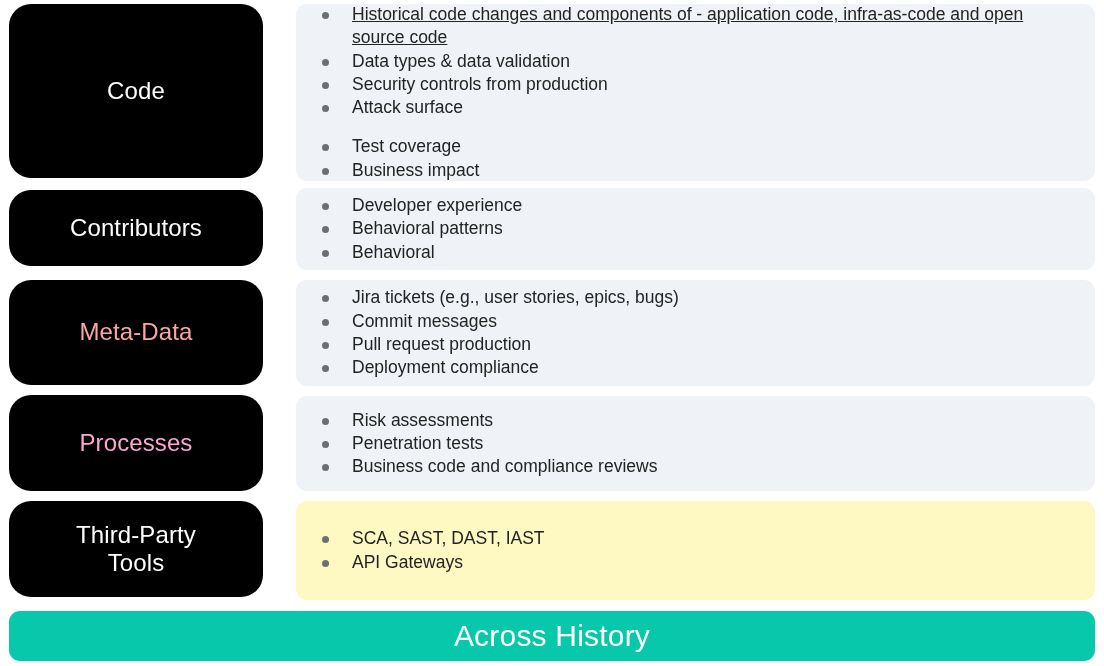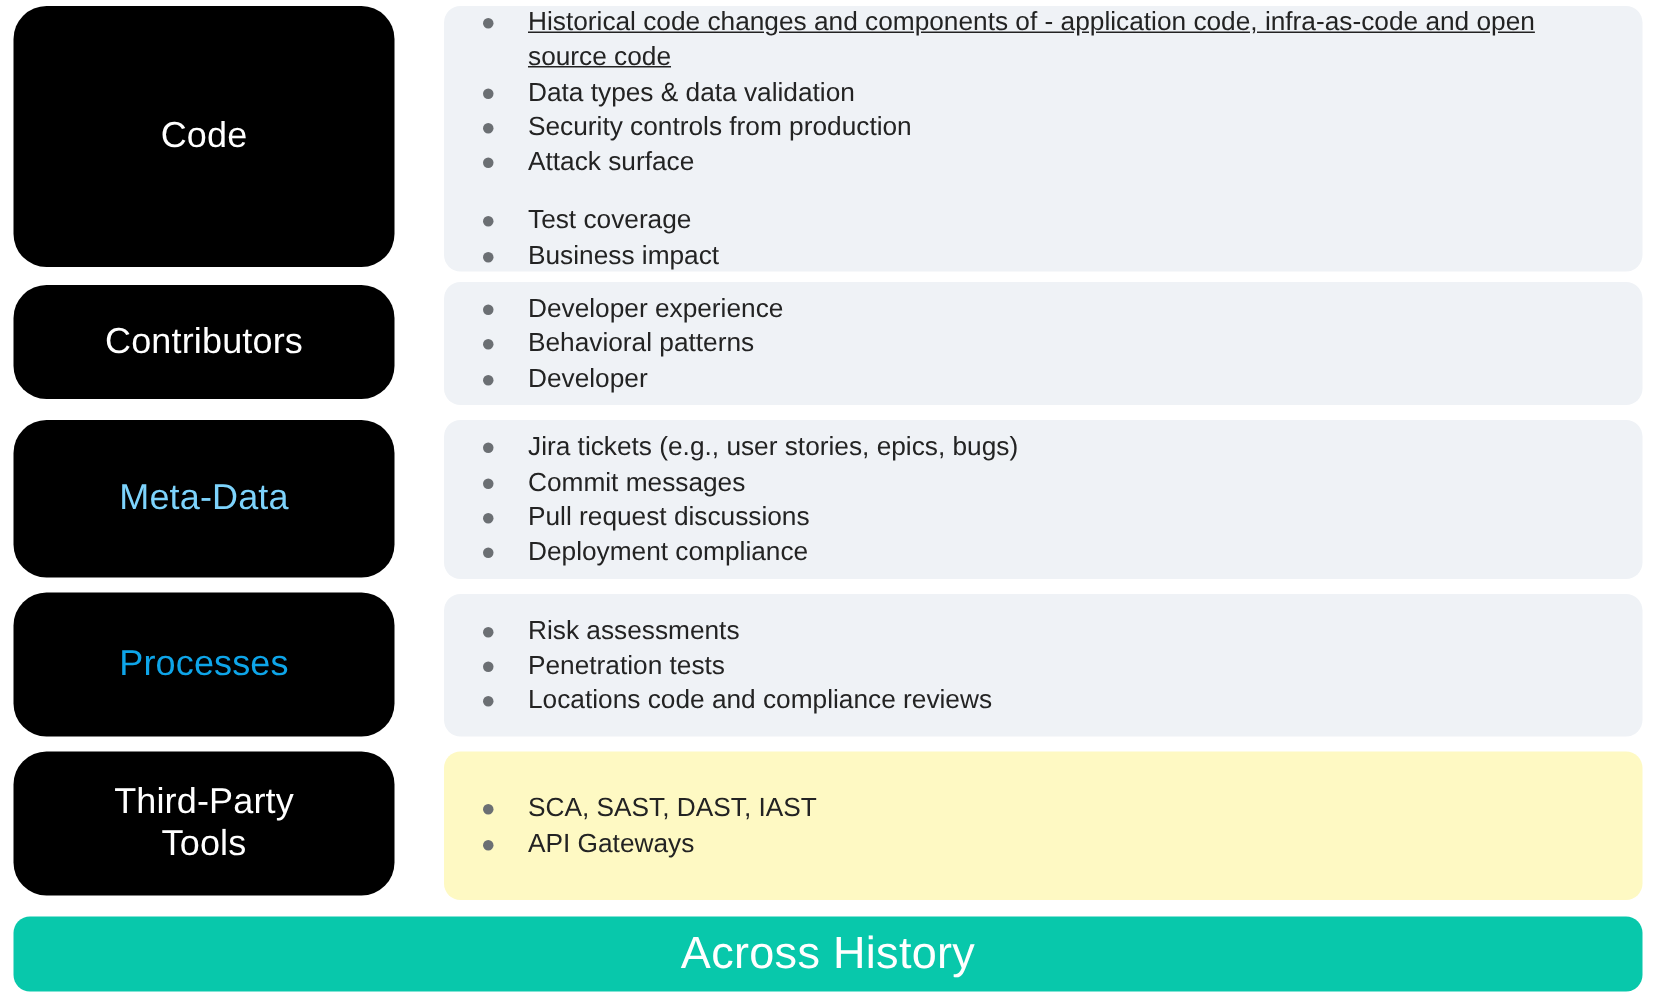--- a/index.html
+++ b/index.html
@@ -120,42 +120,42 @@
           <li style="color: rgb(35, 35, 35);"><span class="dot" style="background: rgb(107, 111, 115);"></span><span>Business impact</span></li>
         </ul>
       </div>
       <div class="cat-box" style="top: 190px; height: 76px; background: rgb(0, 0, 0);">
         <div class="cat-label" style="color: rgb(255, 255, 255);">Contributors</div>
       </div>
       <div class="detail-panel" style="top: 188px; height: 82px; background: rgb(239, 242, 246);">
         <ul class="bullets">
           <li style="color: rgb(35, 35, 35);"><span class="dot" style="background: rgb(107, 111, 115);"></span><span>Developer experience</span></li>
           <li style="color: rgb(35, 35, 35);"><span class="dot" style="background: rgb(107, 111, 115);"></span><span>Behavioral patterns</span></li>
-          <li style="color: rgb(35, 35, 35);"><span class="dot" style="background: rgb(107, 111, 115);"></span><span>Developer</span></li>
+          <li style="color: rgb(35, 35, 35);"><span class="dot" style="background: rgb(107, 111, 115);"></span><span>Behavioral</span></li>
         </ul>
       </div>
       <div class="cat-box" style="top: 280px; height: 105px; background: rgb(0, 0, 0);">
-        <div class="cat-label" style="color: #7dd3fc;">Meta-Data</div>
+        <div class="cat-label" style="color: #fca5a5;">Meta-Data</div>
       </div>
       <div class="detail-panel" style="top: 280px; height: 106px; background: rgb(239, 242, 246);">
         <ul class="bullets">
           <li style="color: rgb(35, 35, 35);"><span class="dot" style="background: rgb(107, 111, 115);"></span><span>Jira tickets (e.g., user stories, epics, bugs)</span></li>
           <li style="color: rgb(35, 35, 35);"><span class="dot" style="background: rgb(107, 111, 115);"></span><span>Commit messages</span></li>
-          <li style="color: rgb(35, 35, 35);"><span class="dot" style="background: rgb(107, 111, 115);"></span><span>Pull request discussions</span></li>
+          <li style="color: rgb(35, 35, 35);"><span class="dot" style="background: rgb(107, 111, 115);"></span><span>Pull request production</span></li>
           <li style="color: rgb(35, 35, 35);"><span class="dot" style="background: rgb(107, 111, 115);"></span><span>Deployment compliance</span></li>
         </ul>
       </div>
       <div class="cat-box" style="top: 395px; height: 96px; background: rgb(0, 0, 0);">
-        <div class="cat-label" style="color: #0ea5e9;">Processes</div>
+        <div class="cat-label" style="color: #f9a8d4;">Processes</div>
       </div>
       <div class="detail-panel" style="top: 396px; height: 95px; background: rgb(239, 242, 246);">
         <ul class="bullets">
           <li style="color: rgb(35, 35, 35);"><span class="dot" style="background: rgb(107, 111, 115);"></span><span>Risk assessments</span></li>
           <li style="color: rgb(35, 35, 35);"><span class="dot" style="background: rgb(107, 111, 115);"></span><span>Penetration tests</span></li>
-          <li style="color: rgb(35, 35, 35);"><span class="dot" style="background: rgb(107, 111, 115);"></span><span>Locations code and compliance reviews</span></li>
+          <li style="color: rgb(35, 35, 35);"><span class="dot" style="background: rgb(107, 111, 115);"></span><span>Business code and compliance reviews</span></li>
         </ul>
       </div>
       <div class="cat-box" style="top: 501px; height: 96px; background: rgb(0, 0, 0);">
         <div class="cat-label" style="color: rgb(255, 255, 255);">Third-Party
 Tools</div>
       </div>
       <div class="detail-panel" style="top: 501px; height: 99px; background: #fef9c3;">
         <ul class="bullets">
           <li style="color: rgb(35, 35, 35);"><span class="dot" style="background: rgb(107, 111, 115);"></span><span>SCA, SAST, DAST, IAST</span></li>
           <li style="color: rgb(35, 35, 35);"><span class="dot" style="background: rgb(107, 111, 115);"></span><span>API Gateways</span></li>

